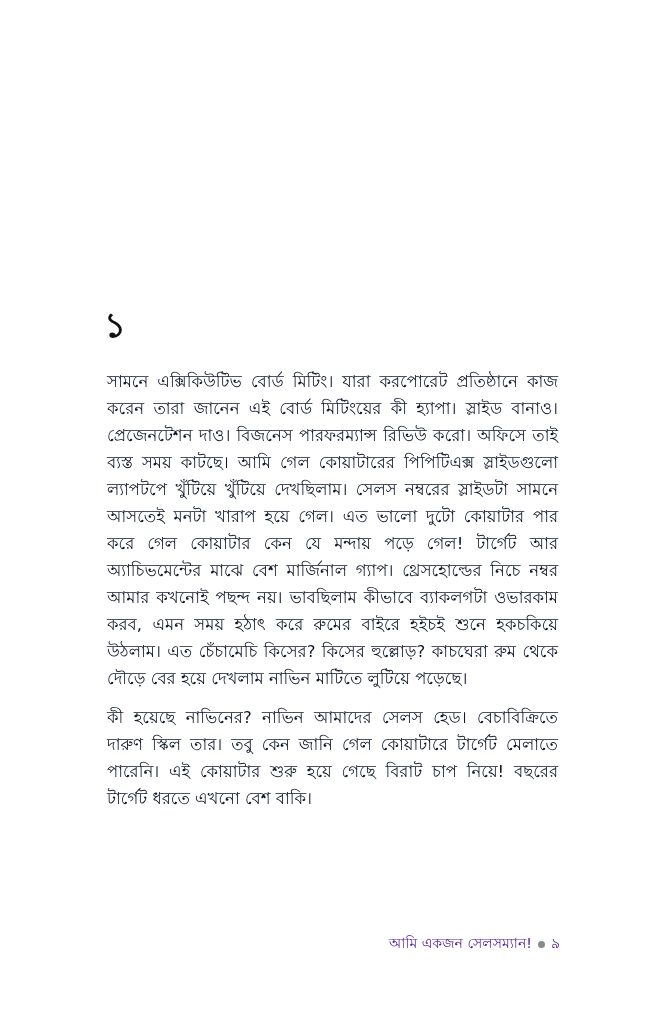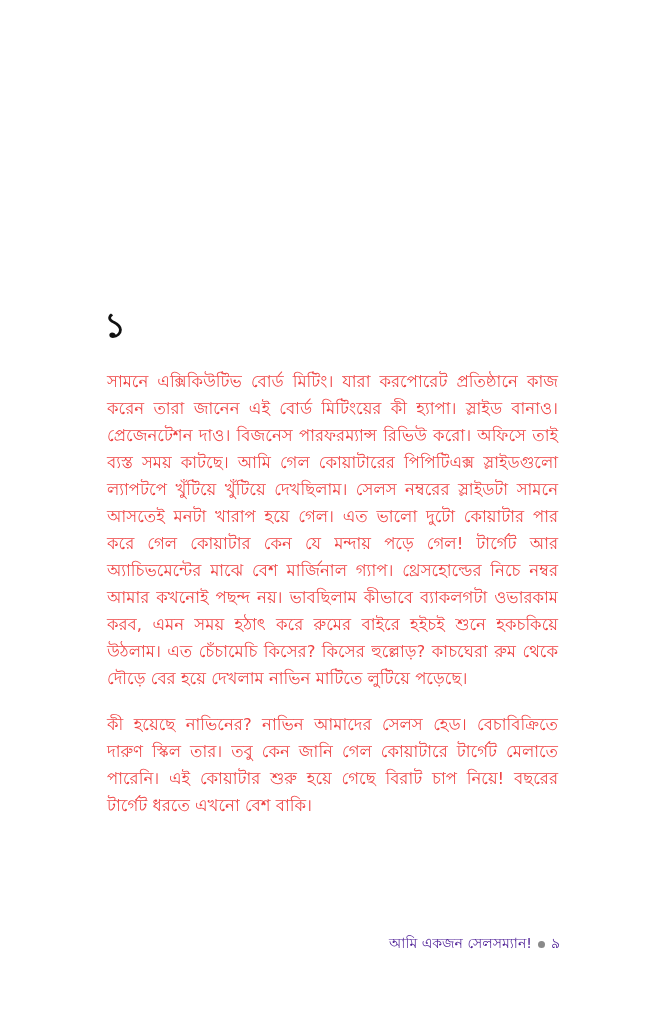--- a/index.html
+++ b/index.html
@@ -35,24 +35,24 @@
       left: 107px;
       top: 368px;
       width: 451px;
     }
     .para {
       margin: 0;
       font-size: 16.5px;
       line-height: 27px;
       text-align: justify;
       text-align-last: left;
-      color: #ef4444;
+      color: #0f172a;
     }
     .para + .para {
-      margin-top: 19px;
+      margin-top: 12px;
     }
     .footer {
       position: absolute;
       right: 103px;
       top: 932px;
       font-size: 14px;
       color: #4c1d95;
       display: flex;
       align-items: center;
       gap: 6px;

